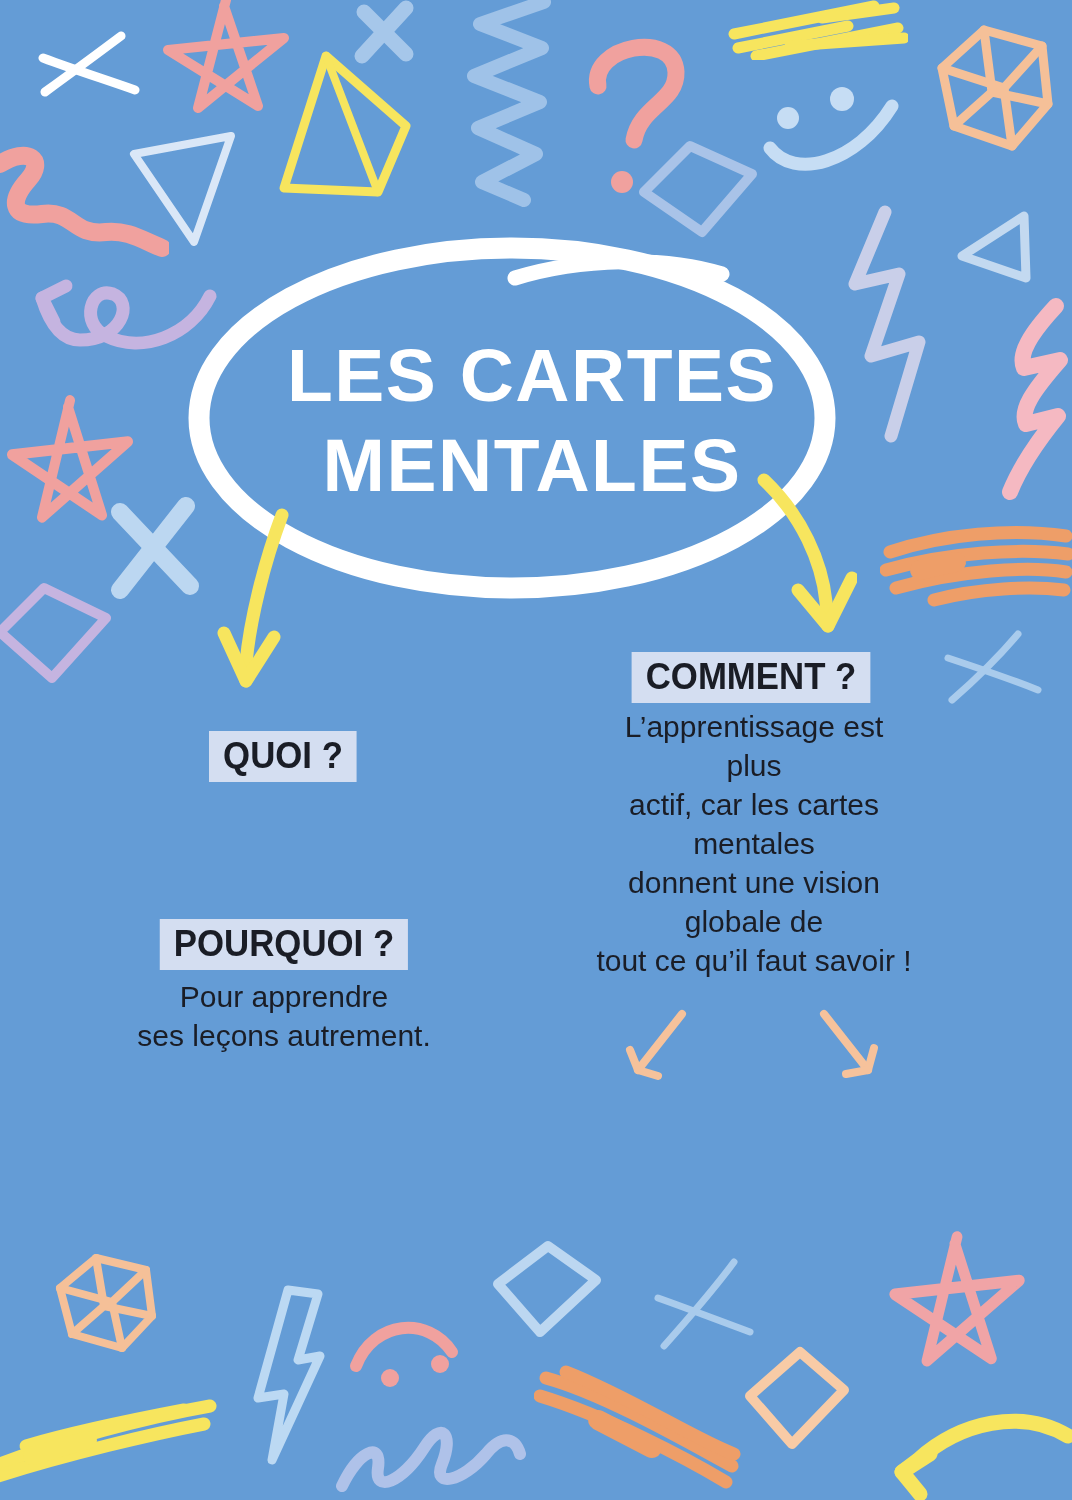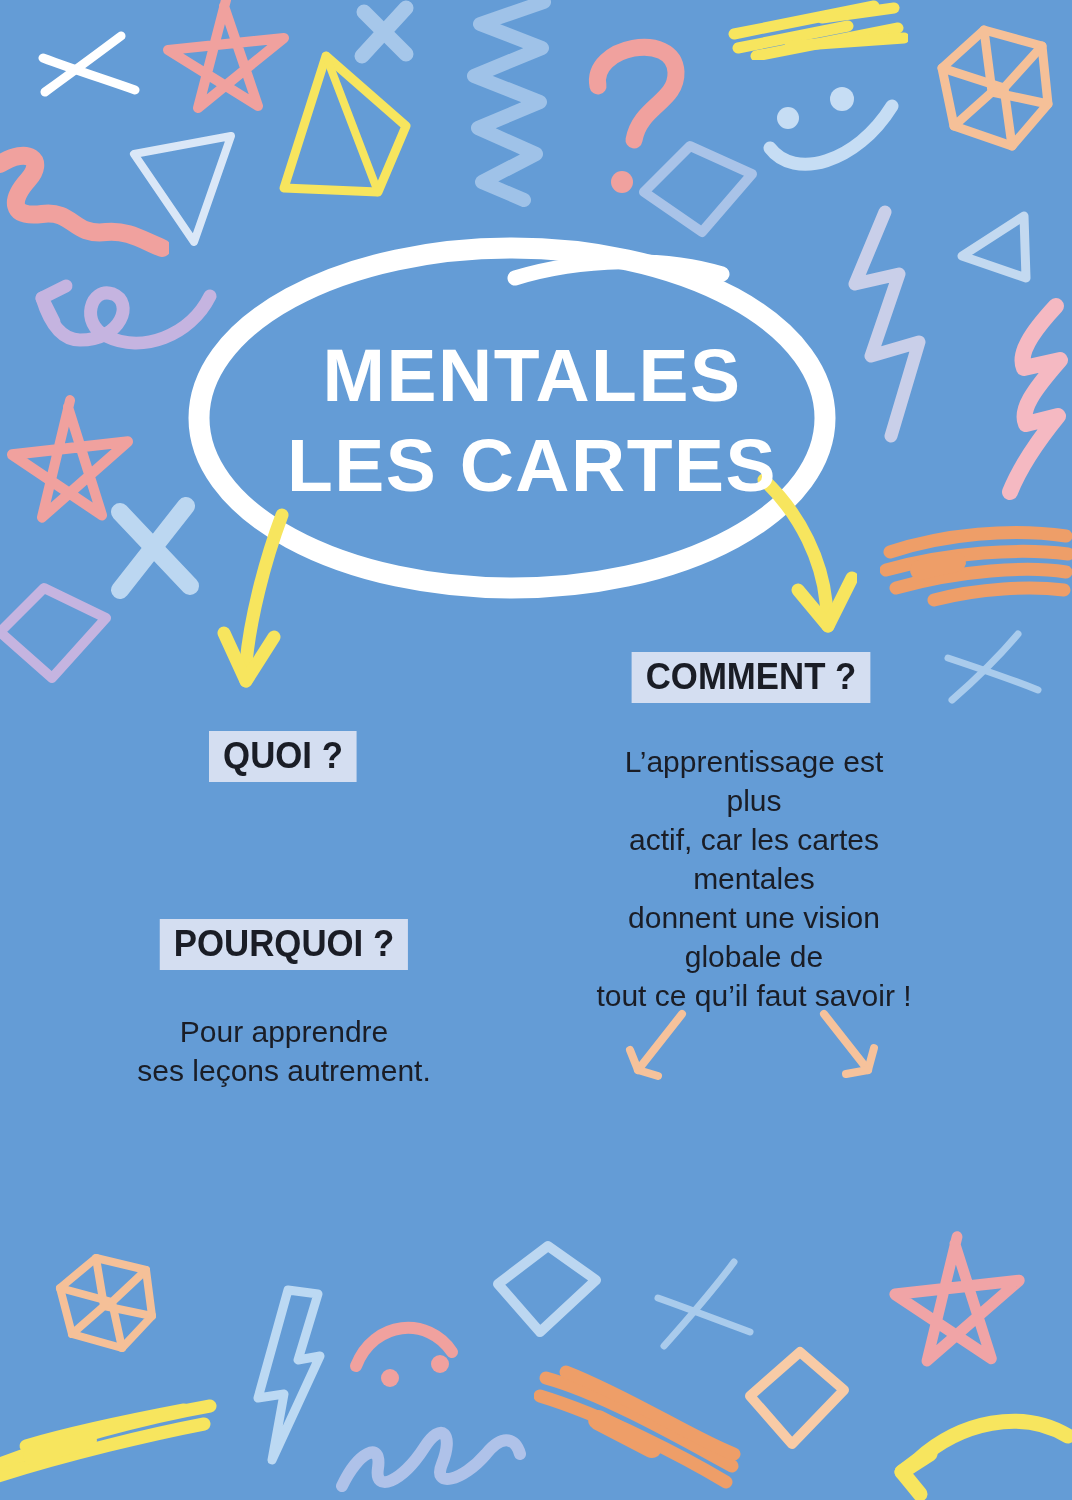--- a/index.html
+++ b/index.html
@@ -24,21 +24,21 @@
     position:absolute;z-index:2;
     transform:translateX(-50%) scaleX(0.94);
     background:#D4DEF1;color:#1A1D26;
     font-weight:bold;font-size:37px;line-height:37px;
     padding:6px 15px 8px 15px;white-space:nowrap;
   }
   .btext{
     position:absolute;z-index:2;
     transform:translateX(-50%);
     color:#1A1D26;font-size:30px;line-height:39px;
-    text-align:center;white-space:pre-line;margin-top:35px;
+    text-align:center;white-space:pre-line;
   }
 </style>
 </head>
 <body>
 
 <div class="poster">
 
   <svg class="doodle" style="left:35px;top:28px;width:105px;height:70px" viewBox="0 0 105 70">
     <path d="M8,30 C40,42 72,52 100,62" stroke="#FFFFFF" stroke-width="9"></path>
     <path d="M86,8 C62,26 32,48 10,64" stroke="#FFFFFF" stroke-width="9"></path>
@@ -217,22 +217,22 @@
   <svg class="doodle" style="left:872px;top:1402px;width:200px;height:98px" viewBox="0 0 200 98">
     <path d="M196,34 C150,6 88,20 46,58 L30,70" stroke="#F7E55E" stroke-width="15"></path>
     <path d="M30,70 L58,52 M30,70 L48,92" stroke="#F7E55E" stroke-width="15"></path>
   </svg>
 
   <svg class="doodle" style="left:330px;top:1382px;width:200px;height:118px" viewBox="0 0 200 118">
     <path d="M12,104 C28,70 52,58 48,86 C44,112 72,100 94,66 C112,38 124,52 112,82 C102,106 132,100 156,72 C174,50 186,58 190,72" stroke="#AFC2E9" stroke-width="12"></path>
   </svg>
 
   <div class="title-block">
+    <div>LES CARTES</div>
     <div>MENTALES</div>
-    <div>LES CARTES</div>
   </div>
 
   <div class="qlabel" style="left:283px;top:731px">QUOI ?</div>
 
   <div class="qlabel" style="left:284px;top:919px">POURQUOI ?</div>
   <div class="btext" style="left:284px;top:977px">Pour apprendre
 ses leçons autrement.</div>
 
   <div class="qlabel" style="left:751px;top:652px">COMMENT ?</div>
   <div class="btext" style="left:754px;top:707px">L’apprentissage est plus

